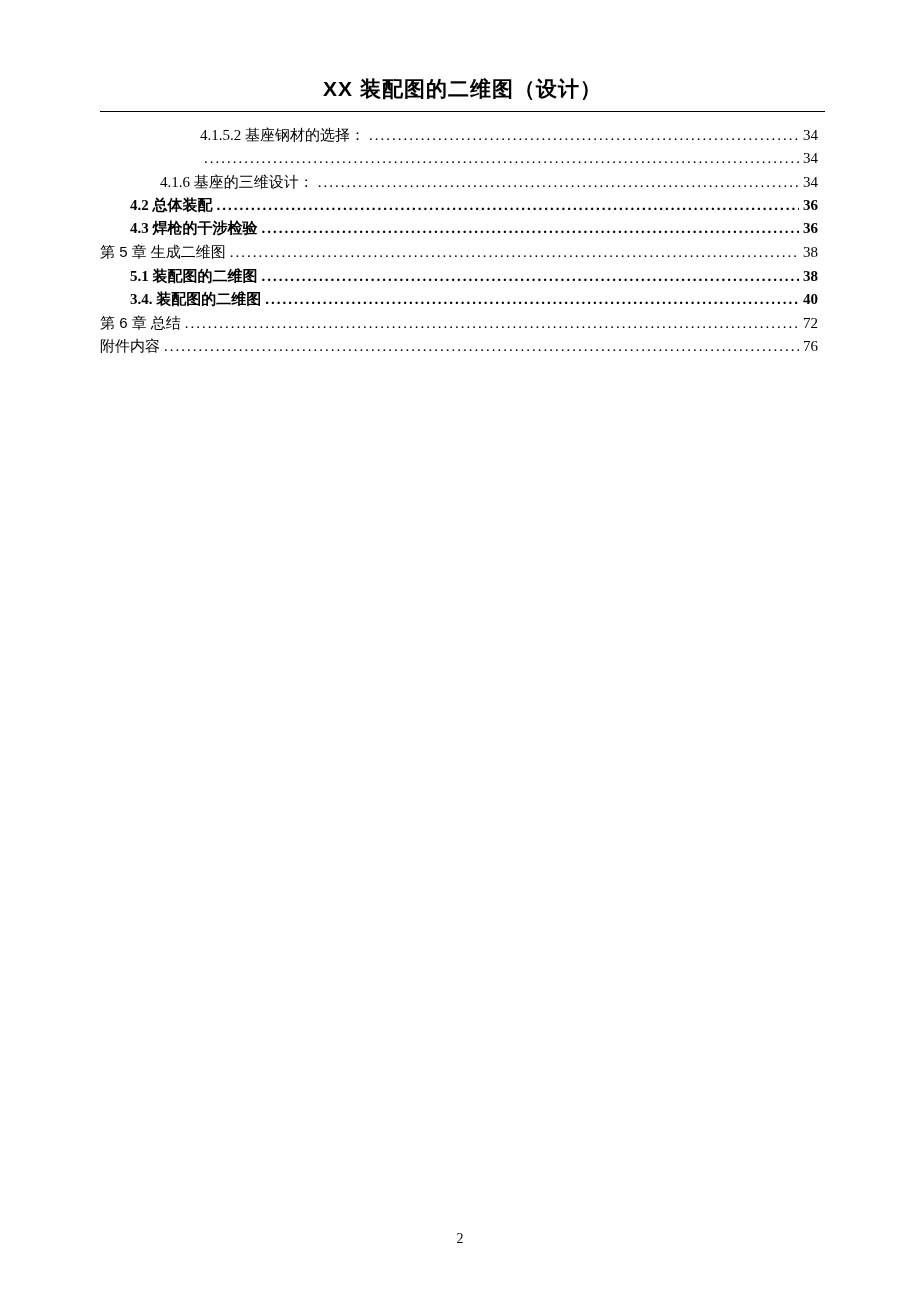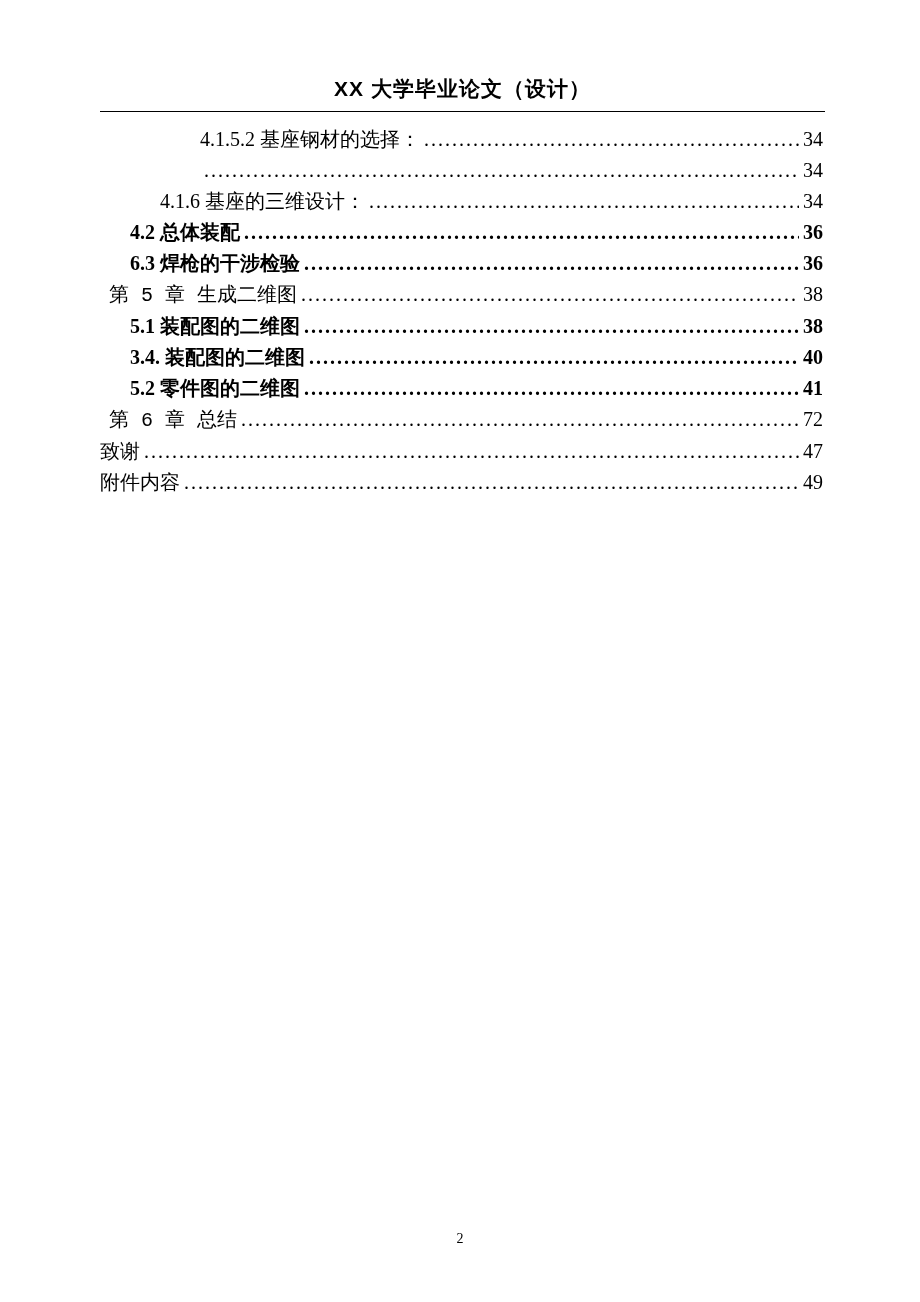--- a/index.html
+++ b/index.html
@@ -22,21 +22,21 @@
       font-family: "SimHei", "黑体", sans-serif;
       padding-bottom: 8px;
       letter-spacing: 1px;
     }
     .title-rule {
       border: none;
       border-top: 1.5px solid #000;
       margin-bottom: 12px;
     }
     .toc {
-      font-size: 20px;
+      font-size: 15px;
       line-height: 1.55;
       color: #000;
     }
     .toc-row {
       display: flex;
       align-items: baseline;
       white-space: nowrap;
       overflow: hidden;
     }
     .toc-label {
@@ -65,28 +65,27 @@
     .page-number {
       position: absolute;
       bottom: 55px;
       left: 0;
       width: 100%;
       text-align: center;
       font-size: 14px;
       font-family: "Times New Roman", serif;
     }
     .chapter-num {
-      font-family: Liberation Mono, monospace;
-      margin-left: 9px;
+      font-family: Liberation Sans, sans-serif;
     }
   </style>
 </head>
 <body>
 
-<div class="page-title">XX 大学毕业论文（设计）</div>
+<div class="page-title">XX 装配图的二维图（设计）</div>
 <hr class="title-rule">
 
 <div class="toc" id="toc-container">
     <div class="toc-row indent-3">
       <span class="toc-label">4.1.5.2  基座钢材的选择：</span>
       <span class="toc-leader"></span>
       <span class="toc-page">34</span>
     </div>
     <div class="toc-row indent-3">
       <span class="toc-leader"></span>
@@ -96,54 +95,44 @@
       <span class="toc-label">4.1.6  基座的三维设计：</span>
       <span class="toc-leader"></span>
       <span class="toc-page">34</span>
     </div>
     <div class="toc-row indent-1">
       <span class="toc-label">4.2 总体装配</span>
       <span class="toc-leader"></span>
       <span class="toc-page">36</span>
     </div>
     <div class="toc-row indent-1">
-      <span class="toc-label">6.3 焊枪的干涉检验</span>
+      <span class="toc-label">4.3 焊枪的干涉检验</span>
       <span class="toc-leader"></span>
       <span class="toc-page">36</span>
     </div>
     <div class="toc-row indent-0">
       <span class="toc-label chapter-num">第 5 章 生成二维图</span>
       <span class="toc-leader"></span>
       <span class="toc-page">38</span>
     </div>
     <div class="toc-row indent-1">
       <span class="toc-label">5.1  装配图的二维图</span>
       <span class="toc-leader"></span>
       <span class="toc-page">38</span>
     </div>
     <div class="toc-row indent-1">
       <span class="toc-label">3.4. 装配图的二维图</span>
       <span class="toc-leader"></span>
       <span class="toc-page">40</span>
     </div>
-    <div class="toc-row indent-1">
-      <span class="toc-label">5.2 零件图的二维图</span>
-      <span class="toc-leader"></span>
-      <span class="toc-page">41</span>
-    </div>
     <div class="toc-row indent-0">
       <span class="toc-label chapter-num">第 6 章  总结</span>
       <span class="toc-leader"></span>
       <span class="toc-page">72</span>
     </div>
     <div class="toc-row indent-0">
-      <span class="toc-label">致谢</span>
-      <span class="toc-leader"></span>
-      <span class="toc-page">47</span>
-    </div>
-    <div class="toc-row indent-0">
       <span class="toc-label">附件内容</span>
       <span class="toc-leader"></span>
-      <span class="toc-page">49</span>
+      <span class="toc-page">76</span>
     </div>
   </div>
 
 <div class="page-number">2</div>
 
 </body></html>

